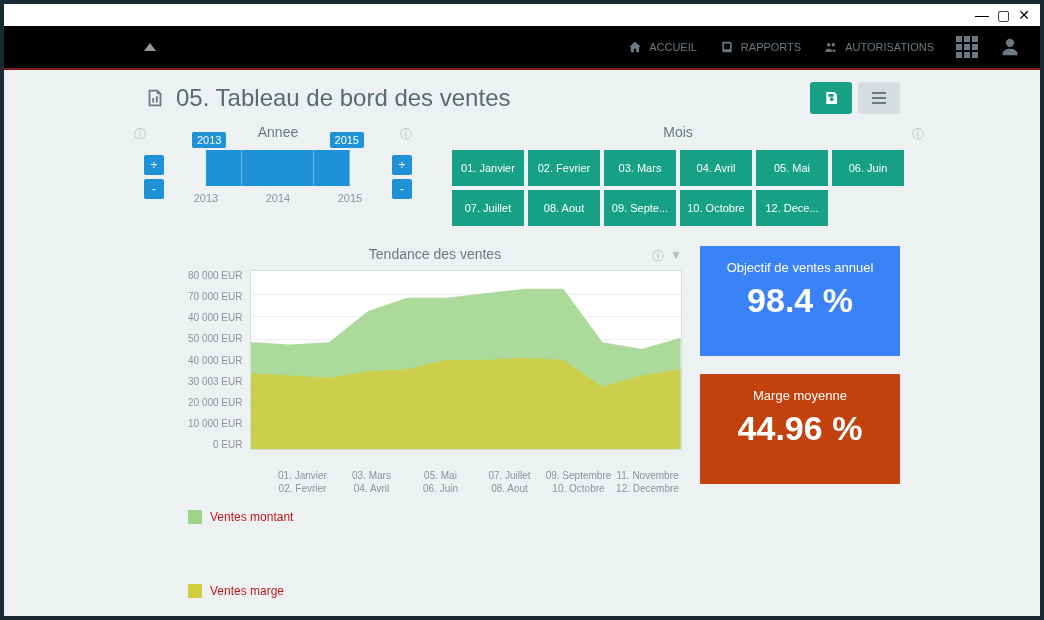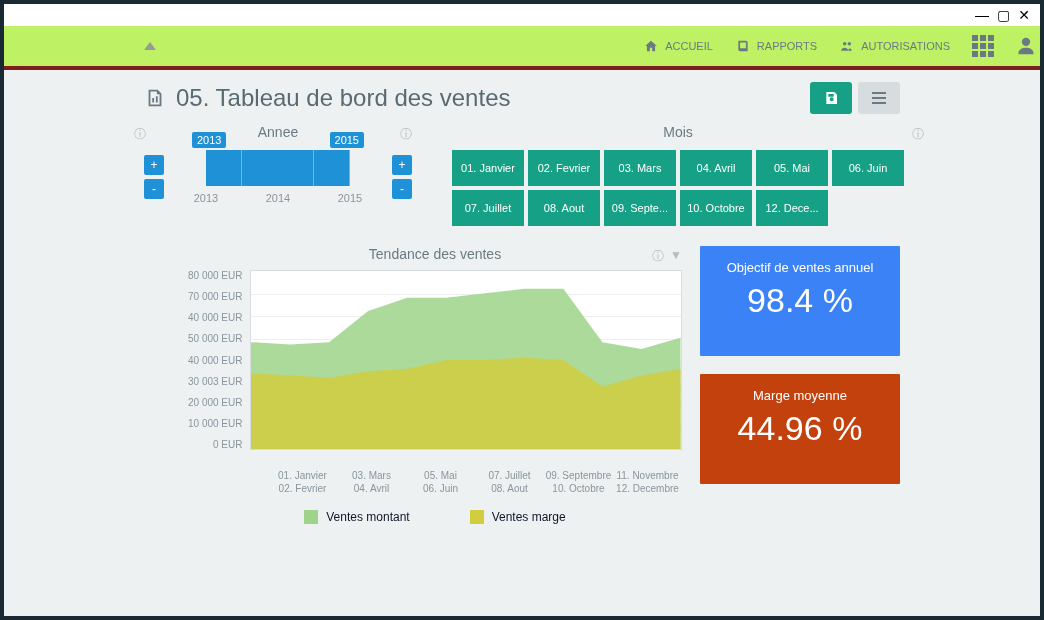--- a/index.html
+++ b/index.html
@@ -1,21 +1,21 @@
 <!DOCTYPE html>
 <html><head>
 <meta charset="utf-8">
 <style>
   * { box-sizing: border-box; margin: 0; padding: 0; }
   body { font-family: "Segoe UI", Arial, sans-serif; background: #1a2a33; width: 1044px; height: 620px; overflow: hidden; }
   .window { background: #fff; width: 1044px; height: 620px; border: 4px solid #1a2a33; position: relative; }
   .titlebar { height: 22px; display: flex; justify-content: flex-end; align-items: center; gap: 8px; padding-right: 10px; }
   .wbtn { font-size: 14px; cursor: pointer; }
   .app { background: #eef1f2; height: calc(100% - 22px); overflow: hidden; }
-  .topbar { background: #bef264; height: 44px; display: flex; align-items: center; padding: 0 4px 0 140px; border-bottom: 4px solid #7f1d1d; }
+  .topbar { background: #000000; height: 44px; display: flex; align-items: center; padding: 0 20px 0 140px; border-bottom: 2px solid #7f1d1d; }
   .chev-up { width: 0; height: 0; border-left: 6px solid transparent; border-right: 6px solid transparent; border-bottom: 8px solid #999; }
   .nav { margin-left: auto; display: flex; align-items: center; gap: 22px; font-size: 11px; color: #6b7a82; }
   .nav-item { display: flex; align-items: center; gap: 6px; cursor: pointer; }
   .nav-ico { width: 16px; height: 14px; fill: #6b7a82; }
   .apps-grid { width: 22px; height: 22px; display: grid; grid-template-columns: repeat(3,1fr); grid-template-rows: repeat(3,1fr); gap: 2px; cursor: pointer; }
   .apps-grid div { background: #6b7a82; }
   .user-ico { width: 20px; height: 20px; fill: #6b7a82; cursor: pointer; }
   .page-head { display: flex; align-items: center; padding: 12px 140px 0 140px; }
   .page-ico { width: 22px; height: 22px; fill: #6b7a82; margin-right: 10px; }
   .page-title { font-size: 24px; font-weight: 300; color: #5a6a72; }
@@ -53,29 +53,29 @@
   .chart-info span { cursor: pointer; }
   .chart { position: relative; height: 200px; display: flex; }
   .yaxis { display: flex; flex-direction: column; justify-content: space-between; padding-right: 8px; text-align: right; font-size: 10px; color: #8a959b; height: 180px; }
   .plot { position: relative; flex: 1; height: 180px; background: #fff; border: 1px solid #d7dcde; }
   .grid-row { position: absolute; left: 0; right: 0; border-top: 1px solid #eceff0; }
   svg.area { position: absolute; left: 0; top: 0; width: 100%; height: 100%; }
   .xaxis { margin-left: 80px; }
   .xrow { display: flex; font-size: 10px; color: #8a959b; }
   .xrow span { flex: 1; text-align: center; }
   .xrow.off { margin-top: 2px; }
-  .legend { margin-top: 16px; display: flex; justify-content: center; gap: 60px; font-size: 12px; color: #0f172a; }
+  .legend { margin-top: 16px; display: flex; justify-content: center; gap: 60px; font-size: 12px; color: #b91c1c; flex-direction: column; }
   .legend-item { display: flex; align-items: center; gap: 8px; }
   .swatch { width: 14px; height: 14px; }
   .kpi-col { width: 200px; display: flex; flex-direction: column; gap: 18px; }
   .kpi { color: #fff; text-align: center; padding: 14px 10px 36px 10px; border-radius: 1px; }
   .kpi.blue { background: #3b82f6; }
   .kpi.teal { background: #c2410c; }
   .kpi-label { font-size: 13px; margin-bottom: 6px; }
-  .kpi-value { font-size: 34px; font-weight: 400; }
+  .kpi-value { font-size: 34px; font-weight: 700; }
 </style>
 </head>
 <body>
 
 <div class="window">
   <div class="titlebar">
     <span class="wbtn">—</span>
     <span class="wbtn">▢</span>
     <span class="wbtn">✕</span>
   </div>

